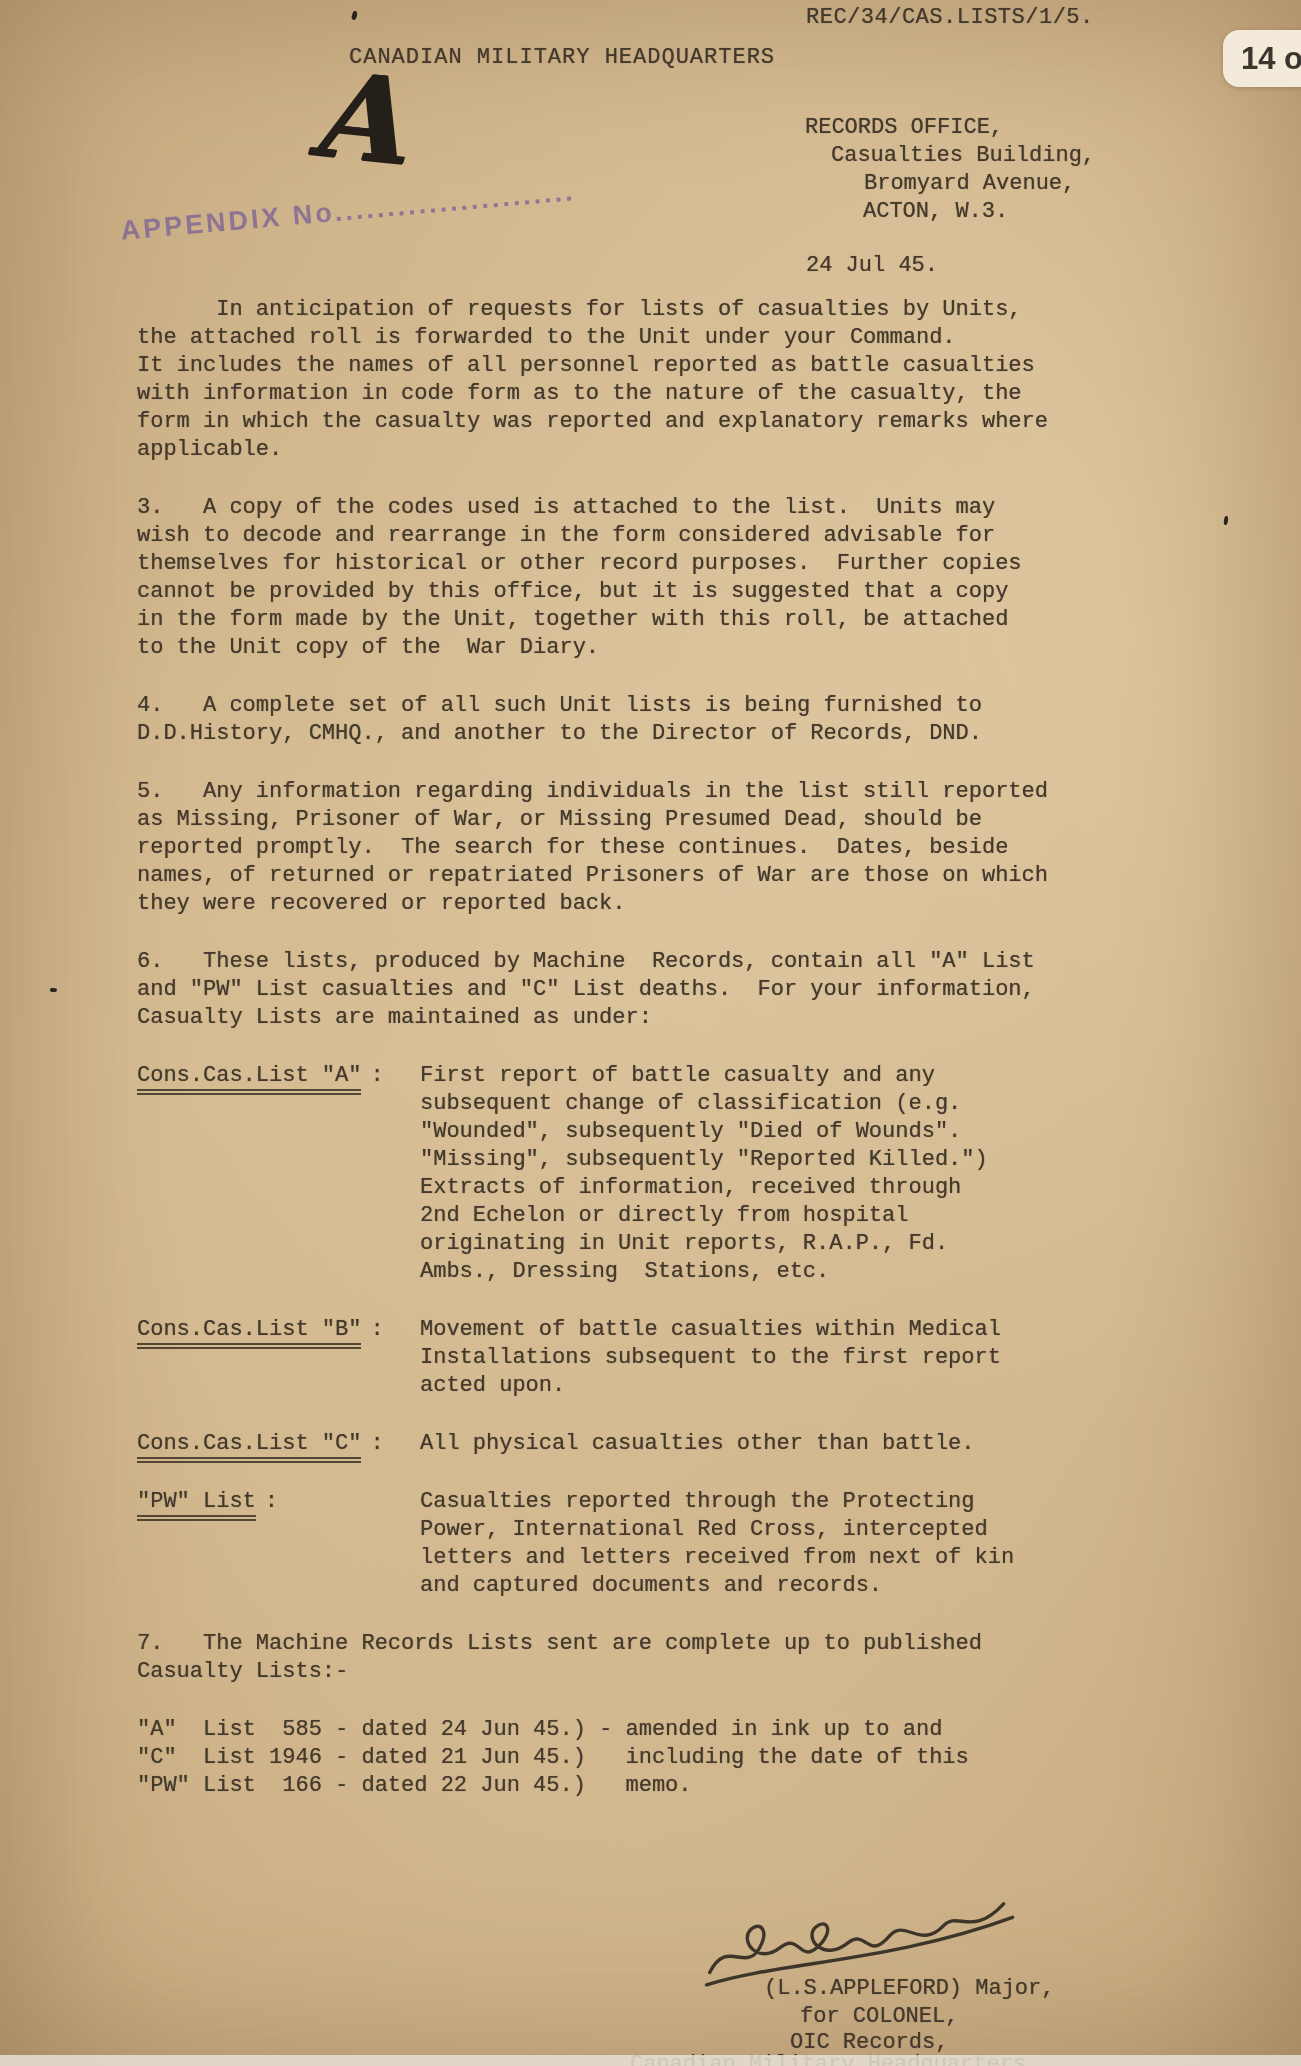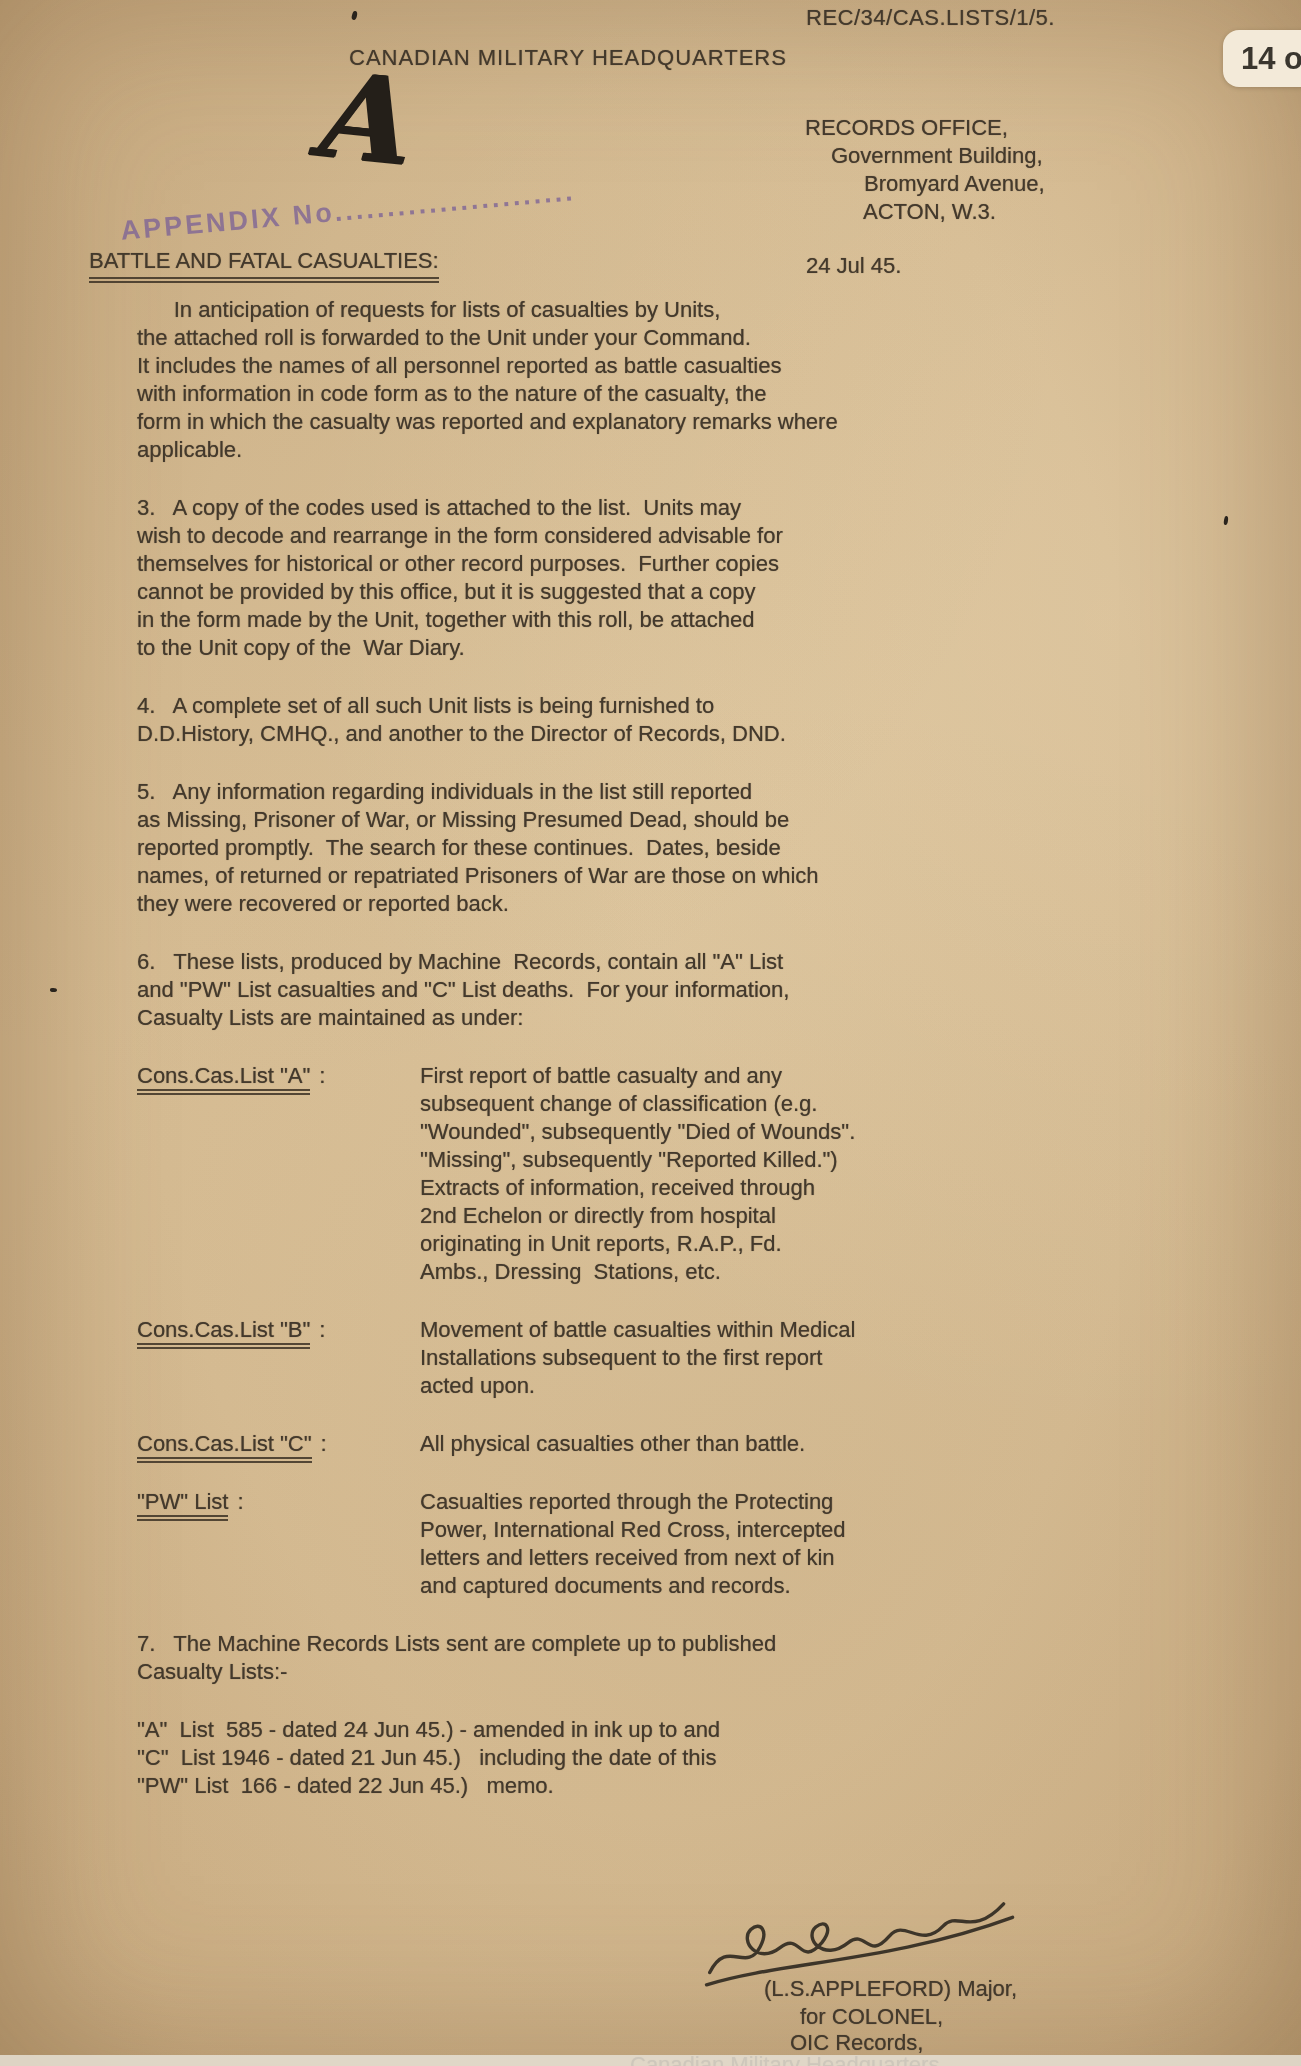--- a/index.html
+++ b/index.html
@@ -10,21 +10,21 @@
     font-family:"Liberation Mono","DejaVu Sans Mono",monospace;
     color:#43392c;
     background:
       radial-gradient(circle at 18% 12%, rgba(150,120,80,0.10), transparent 40%),
       radial-gradient(circle at 85% 30%, rgba(255,242,214,0.14), transparent 45%),
       radial-gradient(circle at 60% 75%, rgba(140,110,70,0.08), transparent 50%),
       radial-gradient(ellipse at 50% 45%, #dcc49c 0%, #d6bc93 55%, #cbae84 85%, #bda076 100%);
     box-shadow:inset 0 0 150px 25px rgba(110,80,45,0.28);
   }
   .typed{
-    font-family:Liberation Sans, sans-serif;
+    font-family:Liberation Mono, monospace;
     font-size:22px;line-height:28px;
     color:#43392c;
     text-shadow:0 0 1px rgba(72,60,44,0.55), 0.4px 0.4px 0 rgba(72,60,44,0.25);
   }
   .mono-block{white-space:pre;}
   .abs{position:absolute;}
   .ref{left:806px;top:4px;letter-spacing:0.5px;}
   .org-title{left:349px;top:44px;letter-spacing:1px;}
   .badge{
     left:1223px;top:30px;
@@ -87,26 +87,25 @@
   <div class="abs badge">14 o</div>
 
   <div class="abs typed org-title">CANADIAN MILITARY HEADQUARTERS</div>
 
   <div class="abs appendix-letter">A</div>
 
   <div class="abs appendix-stamp">APPENDIX No.......................</div>
 
   <div class="abs typed address">
     <div>RECORDS OFFICE,</div>
-    <div>Government Building,</div>
+    <div>Casualties Building,</div>
     <div>Bromyard Avenue,</div>
     <div>ACTON, W.3.</div>
   </div>
 
-  <div class="abs typed subject">BATTLE AND FATAL CASUALTIES:</div>
   <div class="abs typed date">24 Jul 45.</div>
 
   <div class="abs typed body-flow">
     <p class="para">      In anticipation of requests for lists of casualties by Units,
 the attached roll is forwarded to the Unit under your Command.
 It includes the names of all personnel reported as battle casualties
 with information in code form as to the nature of the casualty, the
 form in which the casualty was reported and explanatory remarks where
 applicable.</p>
     <p class="para">3.   A copy of the codes used is attached to the list.  Units may

